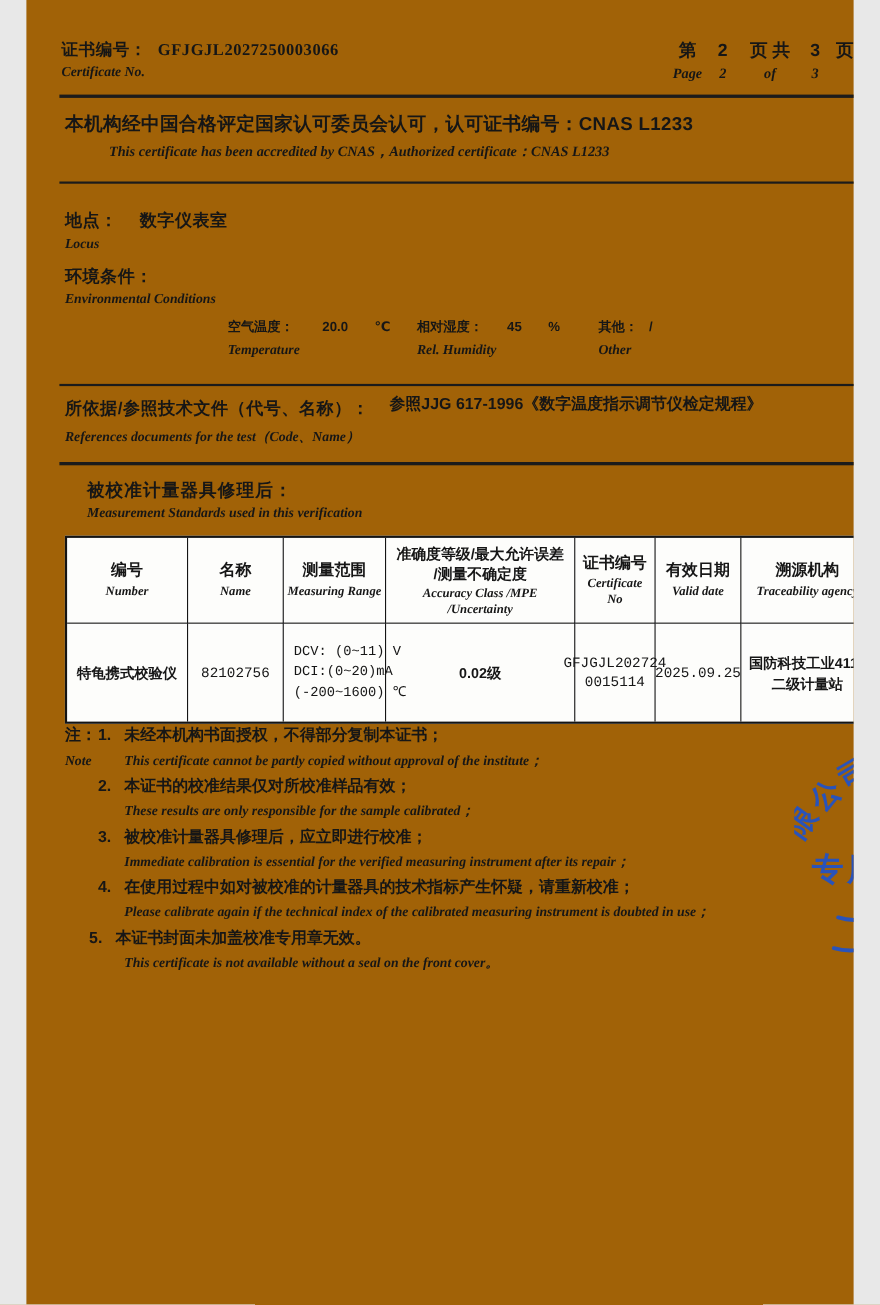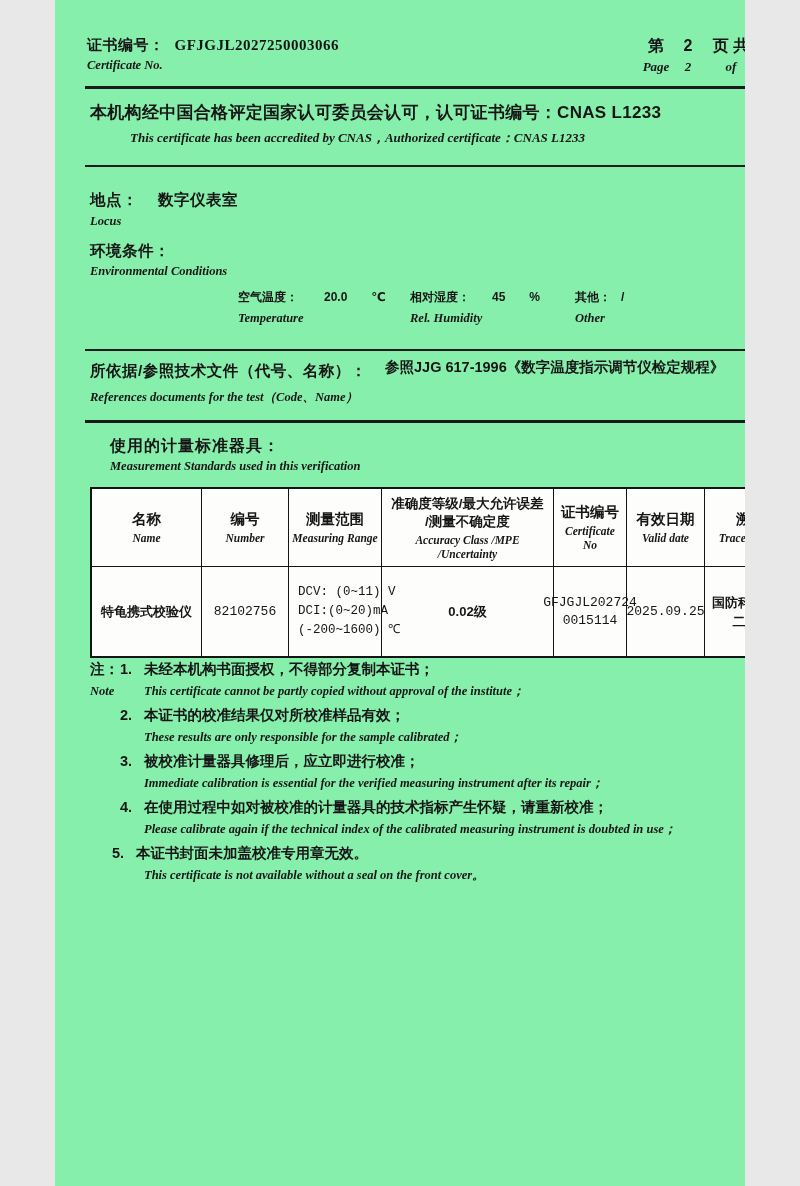--- a/index.html
+++ b/index.html
@@ -1,18 +1,18 @@
 <!DOCTYPE html>
 <html><head>
 <meta charset="utf-8">
 <style>
   html,body{margin:0;padding:0;background:#e8e8e8;}
   .page{
-    position:relative;width:690px;height:1186px;margin:0 auto;
-    background:#86efac;color:#161616;overflow:hidden;
+    position:relative;width:752px;height:1186px;margin:0 auto;
+    background:#a16207;color:#161616;overflow:hidden;
     font-family:"Liberation Sans","DejaVu Sans",sans-serif;
   }
   .abs{position:absolute;}
   .zh-bold{font-weight:700;}
   .en{font-family:"Liberation Serif","DejaVu Serif",serif;font-style:italic;font-weight:600;}
   .rule{position:absolute;left:30px;width:740px;background:#1b1b1b;}
   .mono{font-family:"Liberation Mono","DejaVu Sans Mono",monospace;}
 
   
   .hdr-line1{font-size:15px;font-weight:700;letter-spacing:.5px;}
@@ -136,32 +136,32 @@
   </div>
 
   <div class="rule" style="top:349px;height:2px;"></div>
 
   <div class="abs sec-zh" style="left:35px;top:361px;">所依据/参照技术文件（代号、名称）：</div>
   <div class="abs zh-bold" style="left:330px;top:358px;font-size:14.5px;">参照JJG 617-1996《数字温度指示调节仪检定规程》</div>
   <div class="abs sec-en en" style="left:35px;top:389px;">References documents for the test（Code、Name）</div>
 
   <div class="rule" style="top:420px;height:2.5px;"></div>
 
-  <div class="abs" style="left:55px;top:436px;font-size:16px;font-weight:700;letter-spacing:1px;">使用的计量标准器具：</div>
+  <div class="abs" style="left:55px;top:436px;font-size:16px;font-weight:700;letter-spacing:1px;">被校准计量器具修理后：</div>
   <div class="abs sec-en en" style="left:55px;top:459px;">Measurement Standards used in this verification</div>
 
   <div class="stable">
 
+    <div class="tcell">
+      <div class="th-zh">编号</div>
+      <div class="th-en en">Number</div>
+    </div>
     <div class="tcell">
       <div class="th-zh">名称</div>
       <div class="th-en en">Name</div>
-    </div>
-    <div class="tcell">
-      <div class="th-zh">编号</div>
-      <div class="th-en en">Number</div>
     </div>
     <div class="tcell">
       <div class="th-zh">测量范围</div>
       <div class="th-en en">Measuring Range</div>
     </div>
     <div class="tcell">
       <div class="th-zh small">准确度等级/最大允许误差</div>
       <div class="th-zh small">/测量不确定度</div>
       <div class="th-en en">Accuracy Class /MPE /Uncertainty</div>
     </div>

